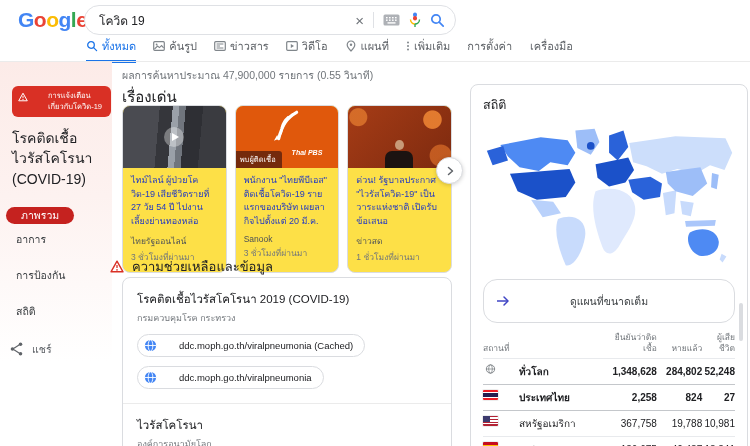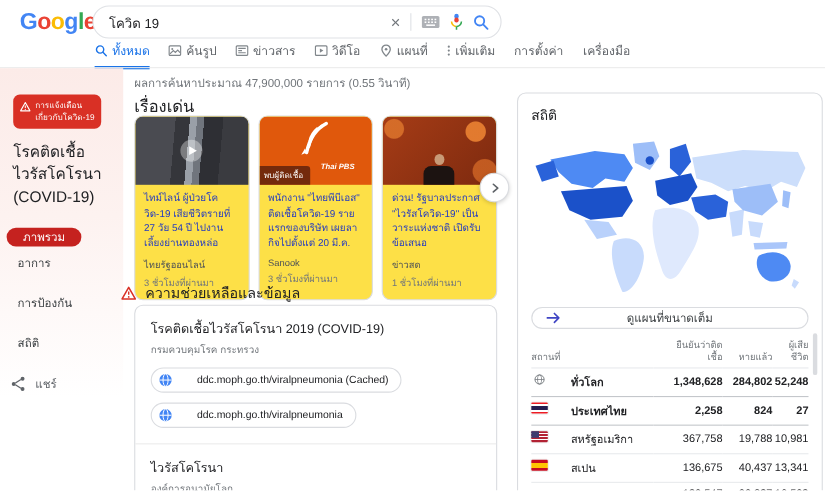--- a/index.html
+++ b/index.html
@@ -22,22 +22,22 @@
           font-size:11px; color:#5f6368; }
   .tab { display:flex; align-items:center; gap:4px; padding-bottom:8px; margin-right:17px; cursor:pointer; white-space:nowrap; }
   .tab.active { color:#1a73e8; border-bottom:3px solid #1a73e8; padding-bottom:5px; }
   .tabs-right { margin-left:auto; display:flex; gap:18px; }
   .tabs-right .tab { margin-right:0; }
   .header-line { position:absolute; top:61px; left:0; right:0; height:1px; background:#ebebeb; }
 
   
   .sidebar { position:absolute; left:0; top:62px; width:112px; bottom:0; padding:24px 8px 0 12px;
              background:linear-gradient(180deg,#fcebe8 0%,#fdf2f0 35%,#ffffff 78%); }
-  .alert-badge { display:flex; gap:4px; background:#d93025; color:#fff; border-radius:6px;
-                 padding:5px 6px; font-size:7.5px; line-height:1.4; cursor:pointer; width:80px; }
+  .alert-badge { display:flex; gap:20px; background:#d93025; color:#fff; border-radius:6px;
+                 padding:5px 6px; font-size:7.5px; line-height:1.4; cursor:pointer; width:99px; }
   .sidebar-title { margin-top:11px; font-size:14px; line-height:1.45; color:#202124; }
   .side-nav { margin-top:18px; font-size:10.5px; color:#3c4043; margin-left:-6px; }
   .side-item { padding:5px 10px; margin-bottom:9px; cursor:pointer; border-radius:14px; width:fit-content; }
   .side-item.active { background:#c5221f; color:#fff; padding:0 15px; margin-bottom:2px; }
   .share-row { margin-top:16px; margin-left:-2px; display:flex; align-items:center; gap:9px;
                color:#5f6368; font-size:10.5px; cursor:pointer; }
 
   
   .results-summary { position:absolute; left:122px; top:67px; font-size:10.5px; color:#70757a; }
   .ts-heading { position:absolute; left:122px; top:85px; font-size:15px; color:#202124; }
@@ -79,21 +79,21 @@
   .hg-sub { margin-top:3px; font-size:9px; color:#70757a; }
   .chip { display:flex; align-items:center; gap:22px; border:1px solid #dadce0; border-radius:13px;
           padding:4px 11px 4px 6px; width:fit-content; margin-top:9px; font-size:9.5px; color:#202124; cursor:pointer; }
   .hc-divider { height:1px; background:#ebebeb; margin:14px -14px 12px; }
 
   
   .stats-panel { position:absolute; left:470px; top:84px; width:278px; height:380px; border:1px solid #dadce0;
                  border-radius:8px; background:#fff; padding:10px 12px; }
   .panel-title { font-size:12.5px; color:#202124; }
   .map-wrap { margin-top:6px; height:150px; }
-  .map-btn { margin-top:8px; height:20px; border:1px solid #dadce0; border-radius:14px; position:relative;
+  .map-btn { margin-top:8px; height:44px; border:1px solid #dadce0; border-radius:14px; position:relative;
              display:flex; align-items:center; justify-content:center; font-size:10.5px; color:#3c4043; cursor:pointer; }
   .map-btn svg { position:absolute; left:12px; }
   table.stats { width:100%; margin-top:9px; border-collapse:collapse; }
   table.stats th { font-weight:normal; font-size:8.5px; color:#70757a; text-align:right; vertical-align:bottom;
                    padding:0 0 5px; line-height:1.25; }
   table.stats th.cname { text-align:left; }
   table.stats td { padding:5px 0; border-top:1px solid #e8eaed; font-size:10px; color:#202124; text-align:right; }
   tr.strong-sep td { border-top-color:#c4c7cb; }
   tr.bold td { font-weight:bold; }
   tr.last td { border-bottom:1px solid #e8eaed; }

